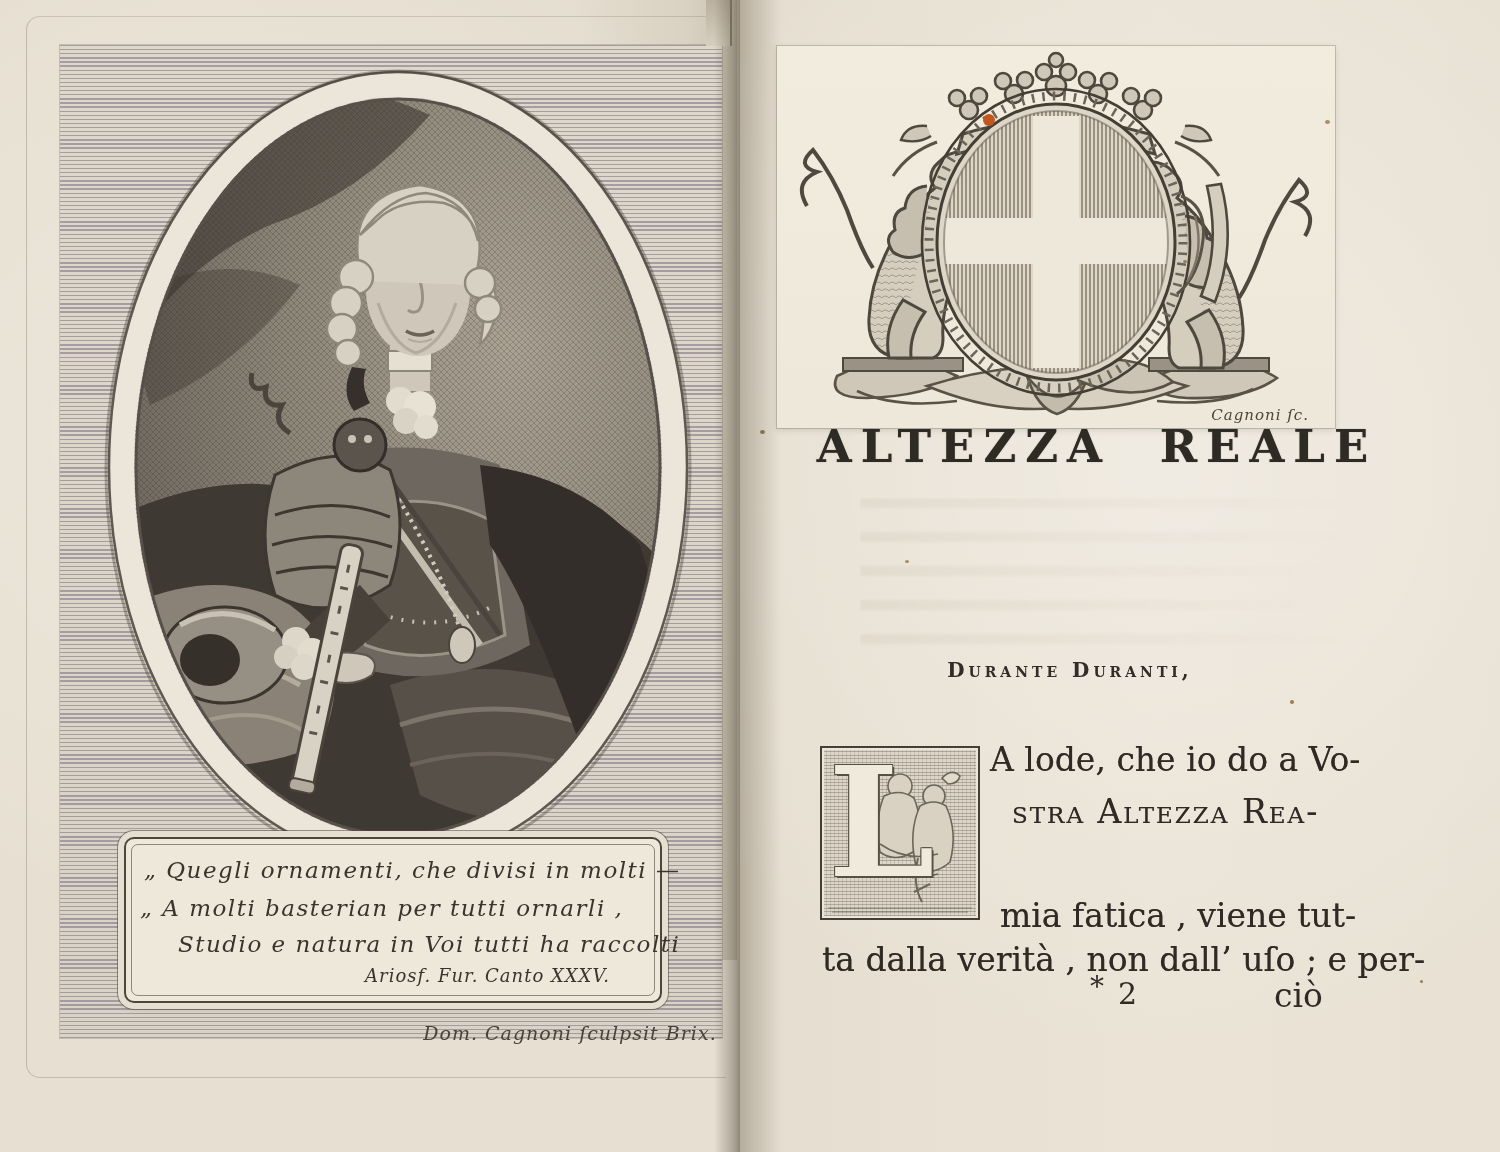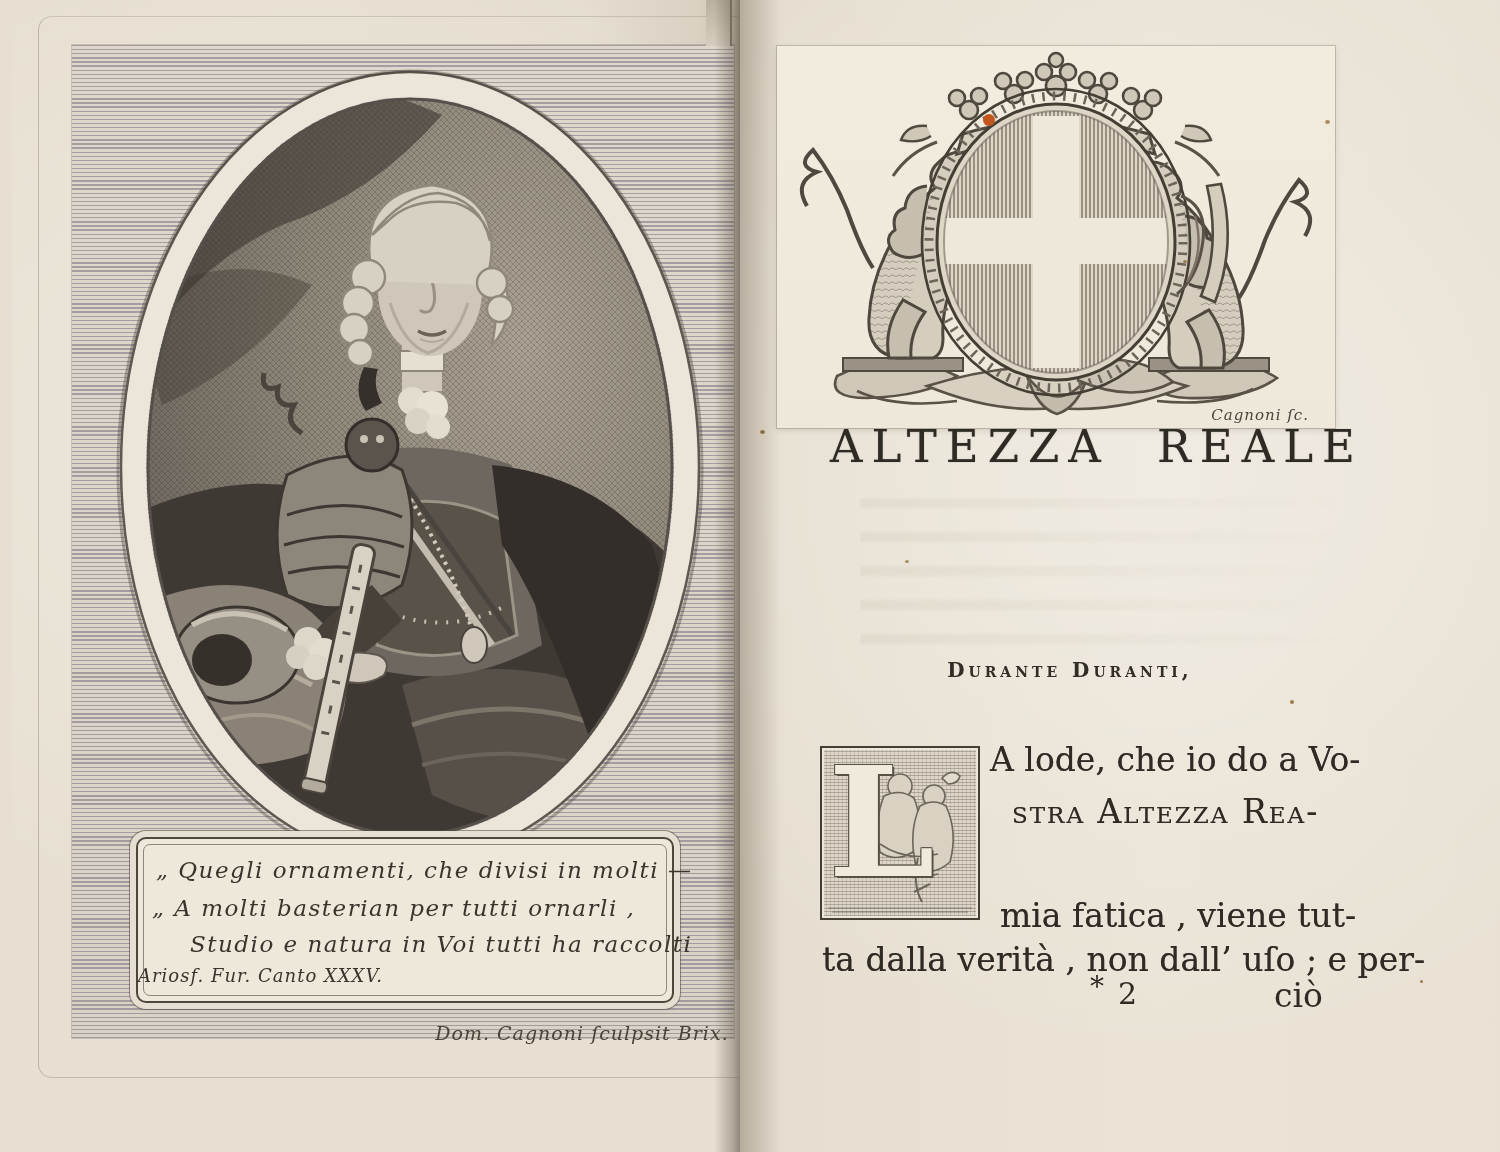--- a/index.html
+++ b/index.html
@@ -1,21 +1,21 @@
 <!DOCTYPE html>
 <html><head>
 <meta charset="utf-8">
 <style>
   html,body{margin:0;padding:0;background:#d8d1c3;}
   *{box-sizing:border-box;}
   .stage{position:relative;width:1500px;height:1152px;overflow:hidden;
          font-family:"DejaVu Serif","Liberation Serif",serif;background:#e6dfd2;}
 
   
-  .page-left{position:absolute;left:12px;top:0;width:737px;height:960px;
+  .page-left{position:absolute;left:0;top:0;width:737px;height:960px;
     background:
       radial-gradient(130% 90% at 40% 45%, rgba(255,255,255,.25), rgba(0,0,0,0) 60%),
       linear-gradient(90deg,#e7e0d2 0%,#e5ded0 78%,#d9d2c3 93%,#c9c1b1 100%),
       #e5ded0;}
   .plate-mark{position:absolute;left:26px;top:16px;width:700px;height:1062px;
     border-left:1px solid rgba(120,108,90,.35);border-top:1px solid rgba(120,108,90,.25);
     border-bottom:1px solid rgba(120,108,90,.3);border-radius:14px 0 0 14px;}
   .engraving-plate{position:absolute;left:60px;top:45px;width:662px;height:993px;
     background:
       repeating-linear-gradient(180deg, rgba(108,100,122,.5) 0 1.3px, rgba(0,0,0,0) 1.3px 4.1px),
@@ -26,21 +26,21 @@
   
   .cartouche{position:absolute;left:64px;top:792px;width:538px;height:166px;
     background:#eee8db;border:2px solid #4d463c;border-radius:10px;
     box-shadow:0 0 0 6px #e6dfd1,0 0 0 7px rgba(77,70,60,.55),0 3px 8px rgba(50,44,36,.25);}
   .cartouche:before{content:"";position:absolute;inset:5px;border:1px solid rgba(77,70,60,.6);border-radius:7px;}
   .cart-line{position:absolute;left:0;width:100%;margin:0;color:#3a342c;
     font-style:italic;font-size:23px;letter-spacing:1.5px;white-space:nowrap;}
   .cl1{top:18px;left:18px;}
   .cl2{top:56px;left:14px;}
   .cl3{top:92px;left:52px;}
-  .cl-attr{top:126px;left:0;text-align:left;padding-right:50px;font-size:18px;letter-spacing:1px;}
+  .cl-attr{top:126px;left:0;text-align:right;padding-right:50px;font-size:18px;letter-spacing:1px;}
   .credit{position:absolute;left:400px;top:1022px;width:340px;text-align:center;
     font-style:italic;font-size:19px;letter-spacing:1px;color:#4a4237;}
 
   
   .gutter{position:absolute;left:714px;top:0;width:52px;height:1152px;
     background:linear-gradient(90deg,rgba(80,70,55,0) 0%,rgba(80,70,55,.38) 38%,rgba(60,52,40,.55) 52%,rgba(120,110,92,.25) 70%,rgba(0,0,0,0) 100%);}
   .binding-sliver{position:absolute;left:706px;top:0;width:26px;height:46px;
     background:linear-gradient(180deg,#b9b0a0,#d6cebe);border-right:2px solid #8b8172;}
 
   
@@ -51,21 +51,21 @@
   .fold-shadow{position:absolute;left:740px;top:0;width:40px;height:1152px;
     background:linear-gradient(90deg,rgba(90,78,60,.28),rgba(0,0,0,0));}
 
   .arms-plate{position:absolute;left:777px;top:46px;width:558px;height:382px;
     background:linear-gradient(180deg,#f2ecdf,#eee8db);
     box-shadow:0 0 0 1px rgba(130,118,98,.35),0 2px 6px rgba(80,70,55,.18);}
   .arms-sig{position:absolute;right:26px;bottom:4px;font-style:italic;font-size:15px;
     color:#4a443a;letter-spacing:1px;}
 
   .heading{position:absolute;left:812px;top:420px;width:570px;margin:0;text-align:center;
-    font-size:45px;font-weight:400;letter-spacing:9px;word-spacing:24px;color:#2e2a24;
+    font-size:45px;font-weight:700;letter-spacing:9px;word-spacing:24px;color:#2e2a24;
     text-shadow:0 0 1px rgba(46,42,36,.55);}
 
   .ghost{position:absolute;left:860px;top:498px;width:500px;height:150px;opacity:.10;filter:blur(1.5px);
     background:repeating-linear-gradient(180deg,#7a6a50 0 10px,rgba(0,0,0,0) 10px 34px);
     mask-image:linear-gradient(90deg,rgba(0,0,0,.7),rgba(0,0,0,.25) 70%,rgba(0,0,0,0));
     -webkit-mask-image:linear-gradient(90deg,rgba(0,0,0,.7),rgba(0,0,0,.25) 70%,rgba(0,0,0,0));}
 
   .salutation{position:absolute;left:900px;top:658px;width:340px;text-align:center;margin:0;
     font-variant-caps:small-caps;font-size:20px;letter-spacing:4px;color:#322d26;font-weight:600;}
 

